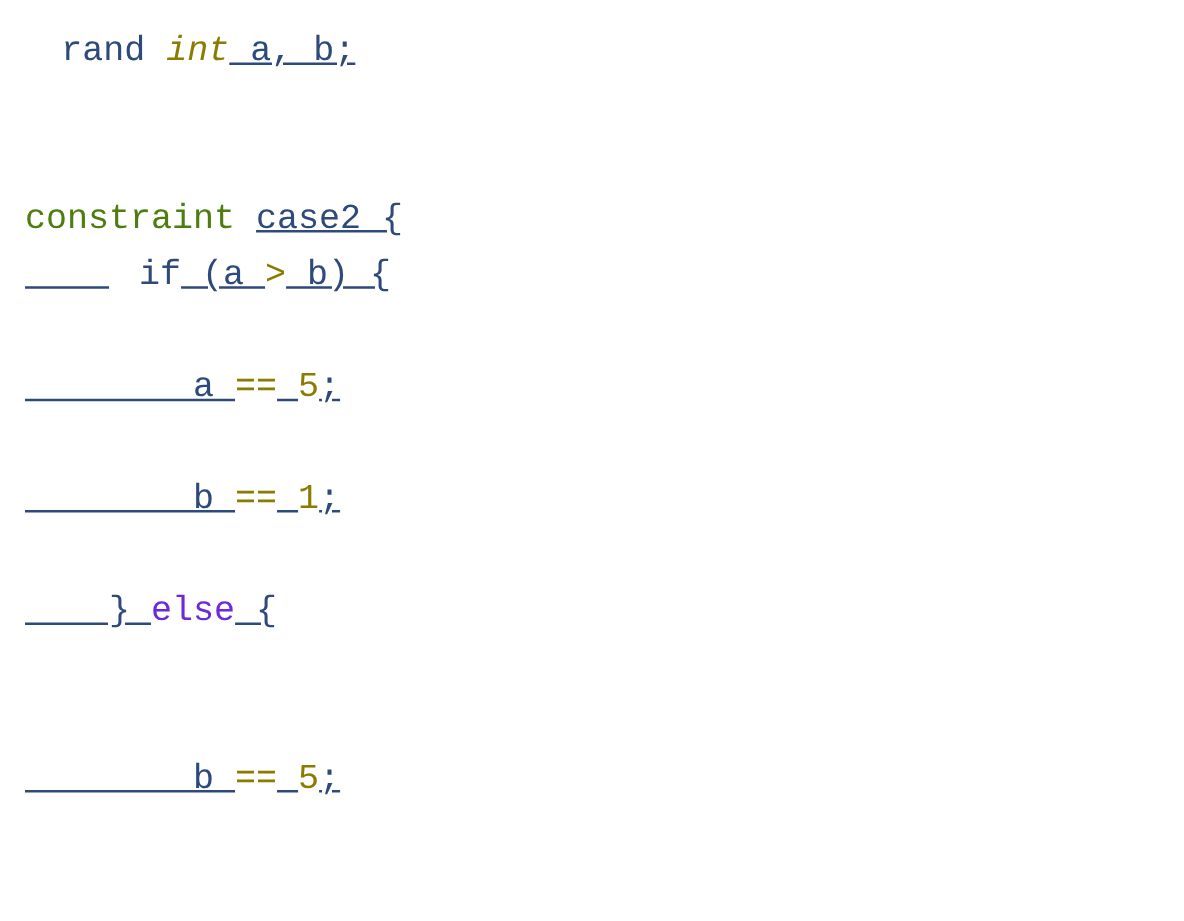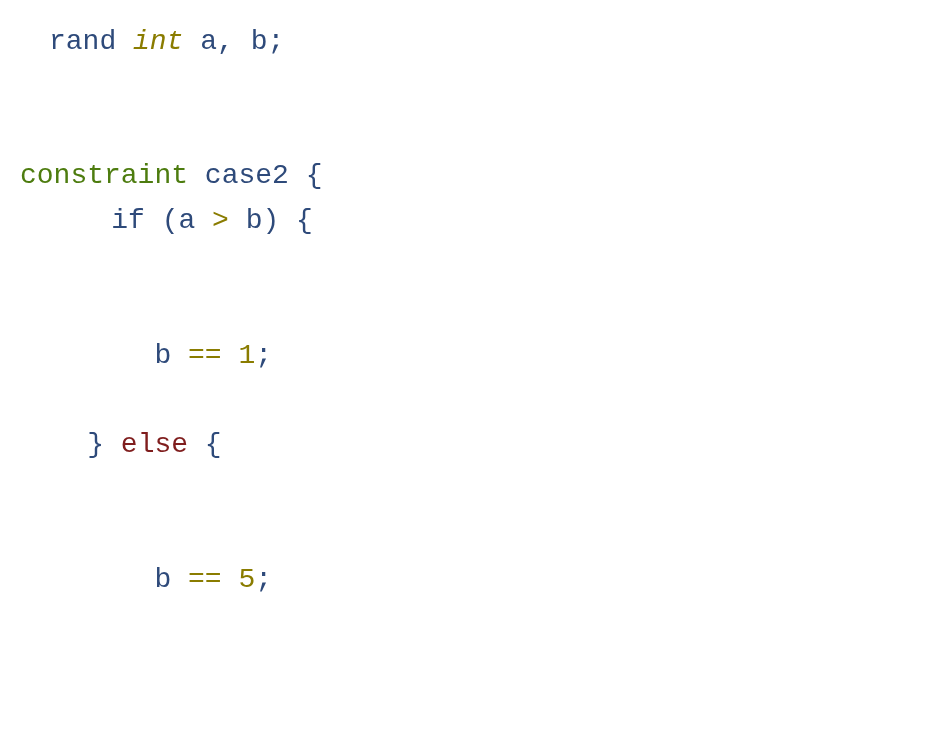--- a/index.html
+++ b/index.html
@@ -43,46 +43,48 @@
     .kw-constraint {
       color: #4d7c0f;
     }
 
     .kw-if {
       color: #2e4a7a;
       margin-left: 24px;
     }
 
     .kw-else {
-      color: #7f1d1d;
+      color: #6d28d9;
     }
 
     .num {
       color: #8a7c00;
     }
 
     .op {
       color: #8a7c00;
     }
 
     .plain {
       color: #2e4a7a;
+      text-decoration: underline;
     }
   </style>
 </head>
 <body>
 
 <div class="code-container">
   <div id="code-block">
       <div class="line"><span class="kw-rand">rand </span><span class="kw-int">int</span><span class="plain"> a, b;</span></div>
       <div class="line">&nbsp;</div>
       <div class="line">&nbsp;</div>
       <div class="line"><span class="kw-constraint">constraint </span><span class="plain">case2 {</span></div>
       <div class="line"><span class="plain">    </span><span class="kw-if">if</span><span class="plain"> (a </span><span class="op">&gt;</span><span class="plain"> b) {</span></div>
       <div class="line">&nbsp;</div>
+      <div class="line"><span class="plain">        a </span><span class="op">==</span><span class="plain"> </span><span class="num">5</span><span class="plain">;</span></div>
       <div class="line">&nbsp;</div>
       <div class="line"><span class="plain">        b </span><span class="op">==</span><span class="plain"> </span><span class="num">1</span><span class="plain">;</span></div>
       <div class="line">&nbsp;</div>
       <div class="line"><span class="plain">    } </span><span class="kw-else">else</span><span class="plain"> {</span></div>
       <div class="line">&nbsp;</div>
       <div class="line">&nbsp;</div>
       <div class="line"><span class="plain">        b </span><span class="op">==</span><span class="plain"> </span><span class="num">5</span><span class="plain">;</span></div>
       <div class="line">&nbsp;</div>
       <div class="line"></div>
     </div>

